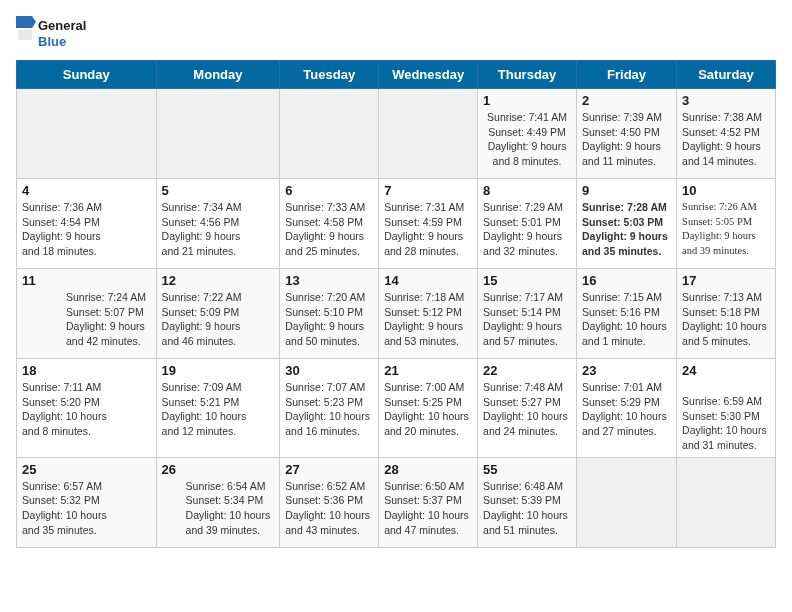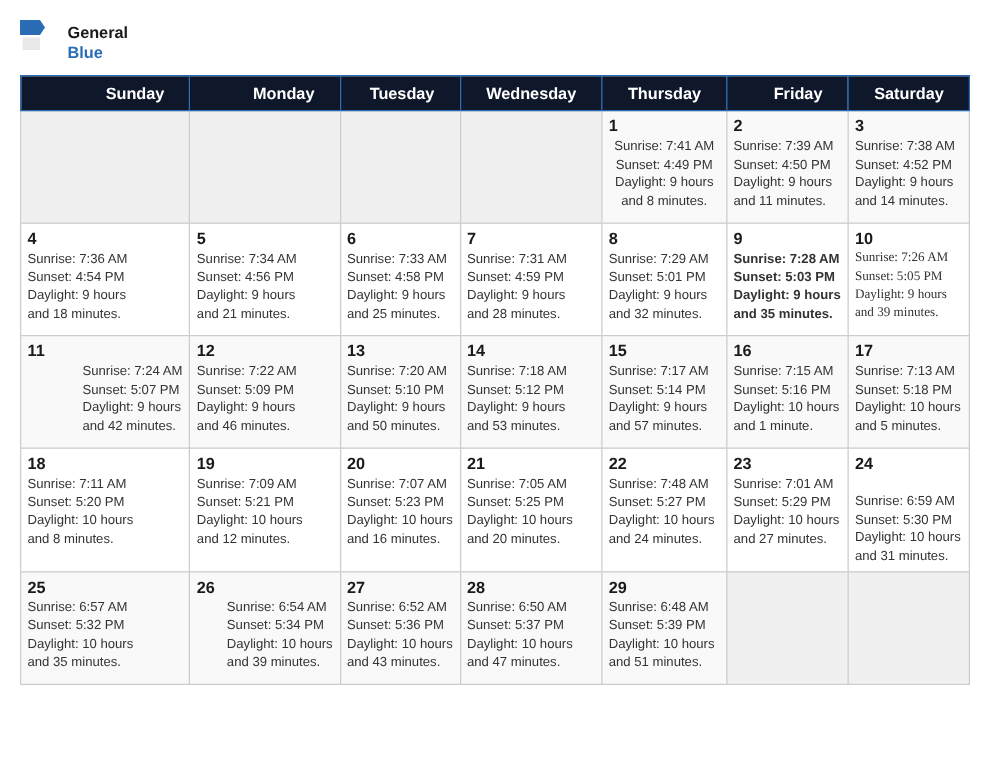--- a/index.html
+++ b/index.html
@@ -32,24 +32,24 @@
     .location-title {
       font-size: 16px;
       color: #333;
     }
     table {
       width: 100%;
       border-collapse: collapse;
       font-size: 11px;
     }
     thead th {
-      background-color: #0f172a;
+      background-color: #0369a1;
       color: #fff;
-      padding: 6px 20px;
-      text-align: right;
+      padding: 6px 4px;
+      text-align: center;
       font-size: 13px;
       font-weight: bold;
       border: 1px solid #2a6db5;
     }
     tbody tr {
       vertical-align: top;
     }
     tbody td {
       border: 1px solid #ccc;
       padding: 4px 5px;
@@ -78,21 +78,21 @@
     }
     .empty-cell {
       background-color: #f0f0f0 !important;
     }
   </style>
 </head>
 <body>
 
 <div class="header-area">
   <div class="logo">
-  <div style="display:flex;align-items:center;gap:18px;">
+  <div style="display:flex;align-items:center;gap:2px;">
     <svg width="20" height="36" viewBox="0 0 20 36">
       <polygon points="0,0 16,0 20,6 16,12 0,12" fill="#2a6db5"></polygon>
       <polygon points="2,14 16,14 16,24 2,24" fill="#e8e8e8"></polygon>
     </svg>
     <div style="font-size:13px;font-weight:bold;line-height:1.2;">
       <div style="color:#1a1a1a;">General</div>
       <div style="color:#2a6db5;">Blue</div>
     </div>
   </div>
 </div>
@@ -253,29 +253,29 @@
 and 8 minutes.</div>
         </td>
         <td>
           <span class="day-number">19</span>
           <div class="day-info" style="white-space: pre-line;">Sunrise: 7:09 AM
 Sunset: 5:21 PM
 Daylight: 10 hours
 and 12 minutes.</div>
         </td>
         <td>
-          <span class="day-number">20</span>
+          <span class="day-number">30</span>
           <div class="day-info" style="white-space: pre-line;">Sunrise: 7:07 AM
 Sunset: 5:23 PM
 Daylight: 10 hours
 and 16 minutes.</div>
         </td>
         <td>
           <span class="day-number">21</span>
-          <div class="day-info" style="white-space: pre-line;">Sunrise: 7:05 AM
+          <div class="day-info" style="white-space: pre-line;">Sunrise: 7:00 AM
 Sunset: 5:25 PM
 Daylight: 10 hours
 and 20 minutes.</div>
         </td>
         <td>
           <span class="day-number">22</span>
           <div class="day-info" style="white-space: pre-line;">Sunrise: 7:48 AM
 Sunset: 5:27 PM
 Daylight: 10 hours
 and 24 minutes.</div>
@@ -318,21 +318,21 @@
 and 43 minutes.</div>
         </td>
         <td>
           <span class="day-number">28</span>
           <div class="day-info" style="white-space: pre-line;">Sunrise: 6:50 AM
 Sunset: 5:37 PM
 Daylight: 10 hours
 and 47 minutes.</div>
         </td>
         <td>
-          <span class="day-number">29</span>
+          <span class="day-number">55</span>
           <div class="day-info" style="white-space: pre-line;">Sunrise: 6:48 AM
 Sunset: 5:39 PM
 Daylight: 10 hours
 and 51 minutes.</div>
         </td>
         <td class="empty-cell"></td>
         <td class="empty-cell"></td>
       </tr>
     </tbody>
 </table>

